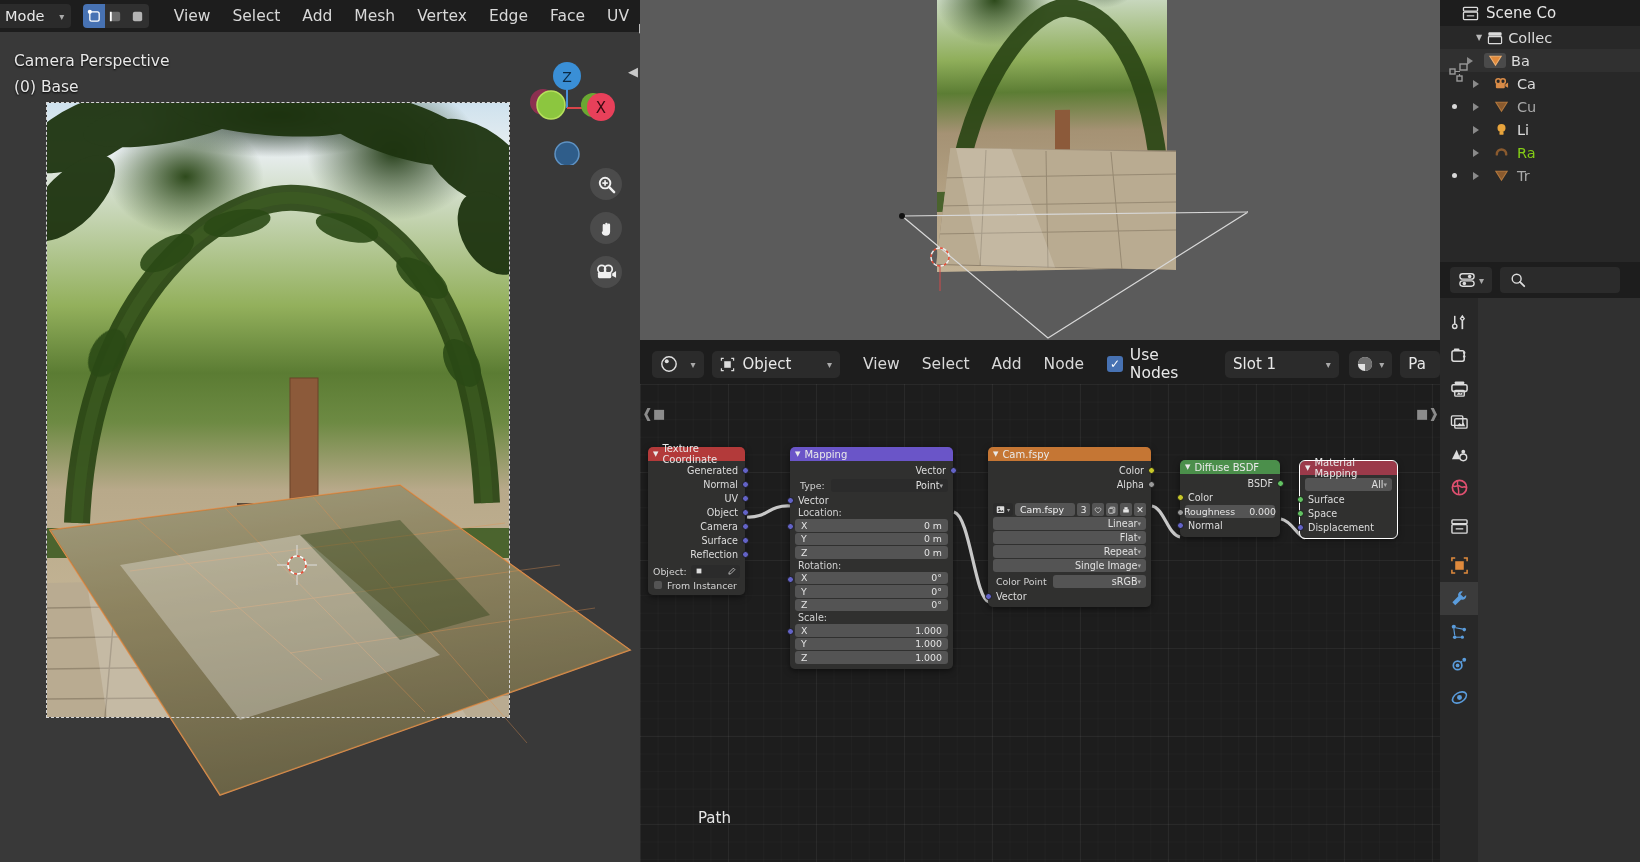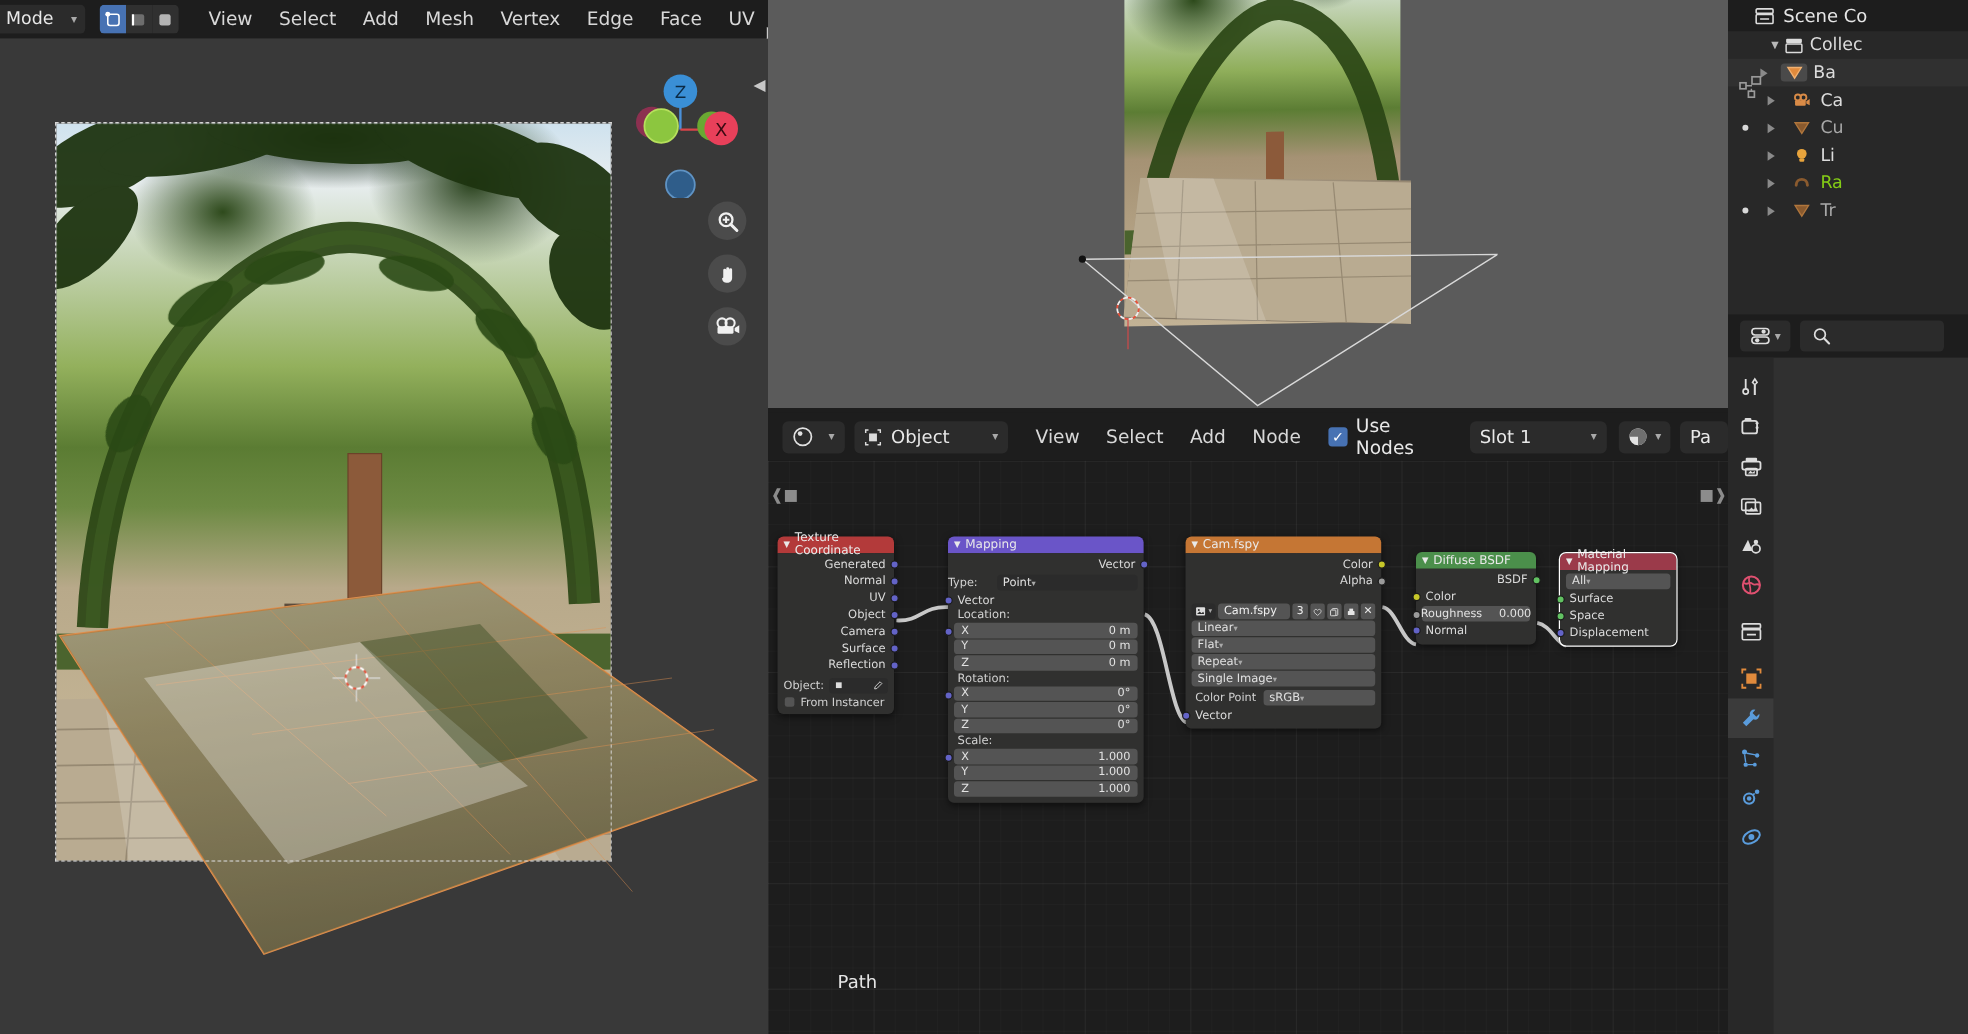--- a/index.html
+++ b/index.html
@@ -142,21 +142,21 @@
   .row.right { justify-content:flex-end; padding-right:7px; }
   .row.left { padding-left:8px; }
   .sock { position:absolute; width:7px; height:7px; border-radius:50%; border:1px solid #1a1a1a; }
   .field {
     margin:1px 5px; height:12.5px; background:#545454; border-radius:3px;
     display:flex; align-items:center; justify-content:space-between;
     padding:0 6px; font-size:9.4px; color:#e3e3e3;
   }
   .dropdown {
     margin:1px 5px; height:13px; background:#2b2b2b; border-radius:3px;
-    display:flex; align-items:center; justify-content:flex-start;
+    display:flex; align-items:center; justify-content:flex-end;
     padding:0 5px; font-size:9.6px; color:#e0e0e0;
   }
   .lbl { font-size:9.6px; color:#d2d2d2; padding-left:8px; }
   .node-wire { position:absolute; left:0; top:0; pointer-events:none; }
   #ne-path { left:58px; top:425px; color:#e6e6e6; font-size:15px; }
   .ne-marker { position:absolute; color:#8c8c8c; font-size:13px; font-weight:bold; }
 
   
   #outliner { left:1440px; top:0; width:200px; height:262px; background:#282828;text-align:right; }
   #ol-header { height:26px; background:#1d1d1d; display:flex; align-items:center; padding-left:22px; gap:7px; }
@@ -305,20 +305,24 @@
         <div class="menu-item">Select</div>
         <div class="menu-item">Add</div>
         <div class="menu-item">Mesh</div>
         <div class="menu-item">Vertex</div>
         <div class="menu-item">Edge</div>
         <div class="menu-item">Face</div>
         <div class="menu-item">UV</div>
       </div>
     </div>
 
+    <div class="abs" id="vp-text">
+      <div>Camera Perspective</div>
+      <div>(0) Base</div>
+    </div>
 
     <div class="abs" id="gizmo">
       <svg width="90" height="105">
         <line x1="42" y1="48" x2="42" y2="18" stroke="#4a90d9" stroke-width="2"></line>
         <line x1="42" y1="48" x2="72" y2="48" stroke="#d9454a" stroke-width="2"></line>
         <circle cx="18" cy="42" r="13" fill="#9b2f55" opacity=".85"></circle>
         <circle cx="26" cy="45" r="14" fill="#8cc63f" stroke="#b6e05c" stroke-width="1.5"></circle>
         <circle cx="68" cy="45" r="12" fill="#6aa832"></circle>
         <circle cx="76" cy="47" r="14" fill="#e8405a"></circle>
         <text x="76" y="53" font-size="15" fill="#3a0a12" text-anchor="middle" font-family="DejaVu Sans">X</text>
@@ -524,21 +528,21 @@
       <div class="node" style="left:150px;top:63px;width:163px">
         <div class="node-head" style="background:#6a55c8">
           <span style="font-size:7px">▼</span>
           <span>Mapping</span>
         </div>
         <div class="node-body" style="padding-top:2px">
           <div class="row right">
             <span class="sock" style="right:-3.5px;top:3.5px;background:#6363c7"></span>
             <span>Vector</span>
           </div>
-          <div style="display:flex;align-items:center;gap:16px;padding:2px 5px 1px 0">
+          <div style="display:flex;align-items:center;gap:6px;padding:2px 5px 1px 10px">
             <span style="font-size:9.4px;color:#d2d2d2">Type:</span>
             <div class="dropdown" style="flex:1;margin:0">
               <span>Point</span>
               <span class="chev" style="font-size:7px">▾</span>
             </div>
           </div>
           <div class="row left">
             <span class="sock" style="left:-3.5px;top:3.5px;background:#6363c7"></span>
             <span>Vector</span>
           </div>

